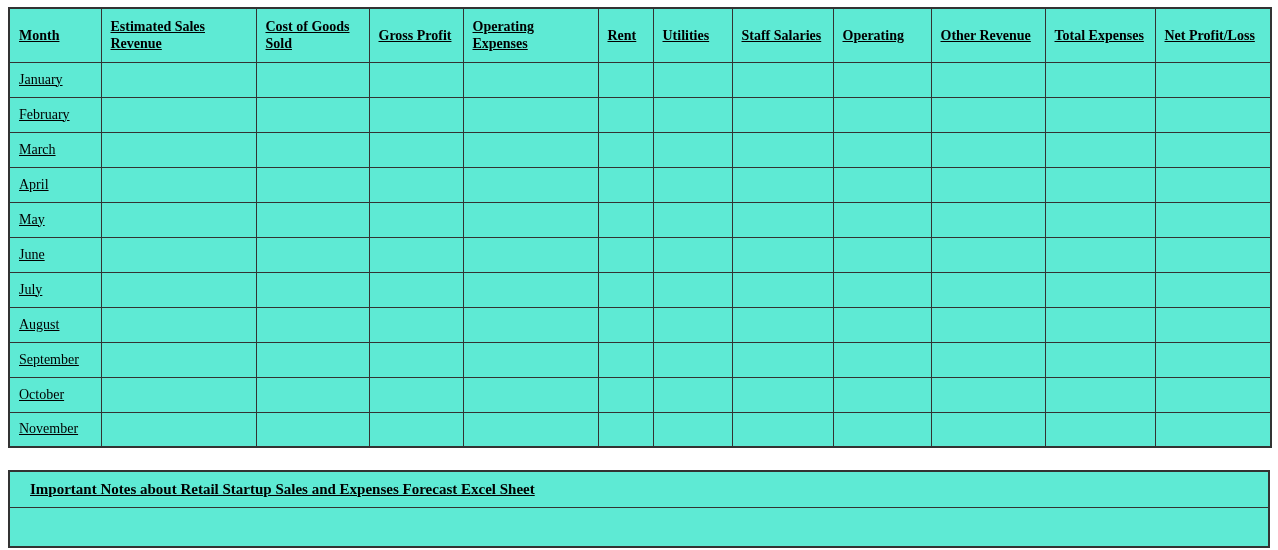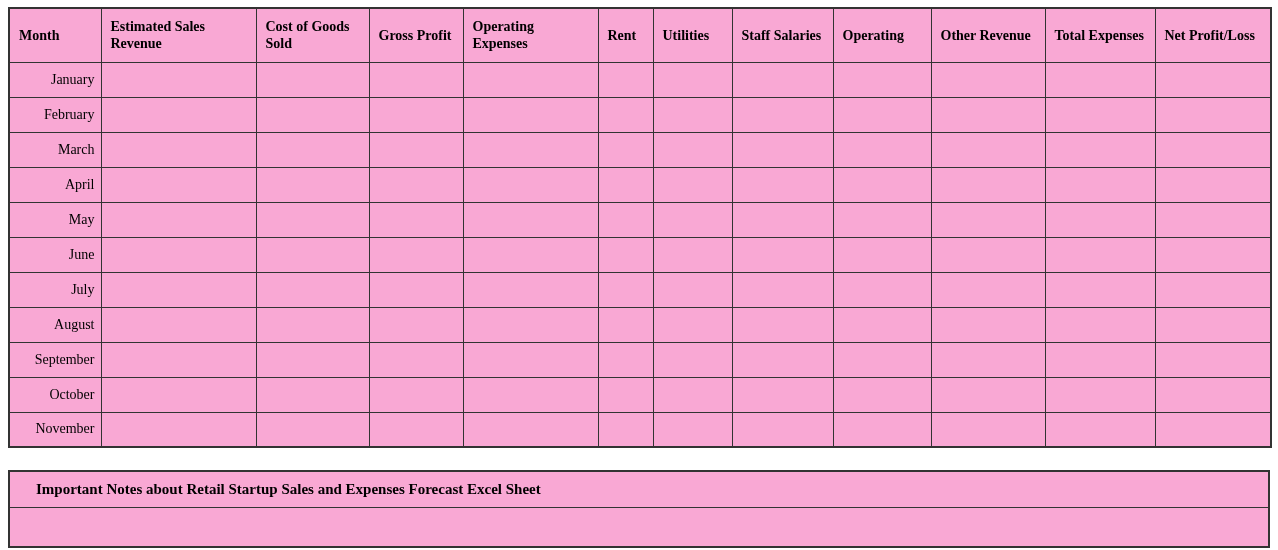--- a/index.html
+++ b/index.html
@@ -13,53 +13,54 @@
     color: #000000;
   }
   .page {
     padding: 7px 8px 0 8px;
     box-sizing: border-box;
   }
   table {
     border-collapse: collapse;
     table-layout: fixed;
     width: 1262px;
-    background: #f9a8d4;
+    background: #5eead4;
+    text-decoration: underline;
   }
   table.forecast {
     border: 2px solid #333333;
   }
   table.forecast th,
   table.forecast td {
     border: 1px solid #333333;
     padding: 2px 6px 2px 9px;
     vertical-align: middle;
     overflow: hidden;
     white-space: normal;
     word-wrap: break-word;
   }
   table.forecast thead tr { height: 54px; }
-  table.forecast tbody tr { height: 35px; text-align: right; }
+  table.forecast tbody tr { height: 35px; }
   table.forecast th {
     font-weight: bold;
     font-size: 14px;
     line-height: 1.25;
     text-align: left;
   }
   table.forecast td.month-cell {
     font-size: 14px;
     font-weight: normal;
   }
   table.notes {
     margin-top: 22px;
     border: 2px solid #333333;
   }
   table.notes td {
     border: 1px solid #333333;
-    padding: 2px 6px 2px 26px;
+    padding: 2px 6px 2px 20px;
     vertical-align: middle;
   }
   table.notes tr.notes-title-row { height: 36px; }
   table.notes tr.notes-empty-row { height: 40px; }
   table.notes td.notes-title-cell {
     font-weight: bold;
     font-size: 15px;
   }
 </style>
 </head>

